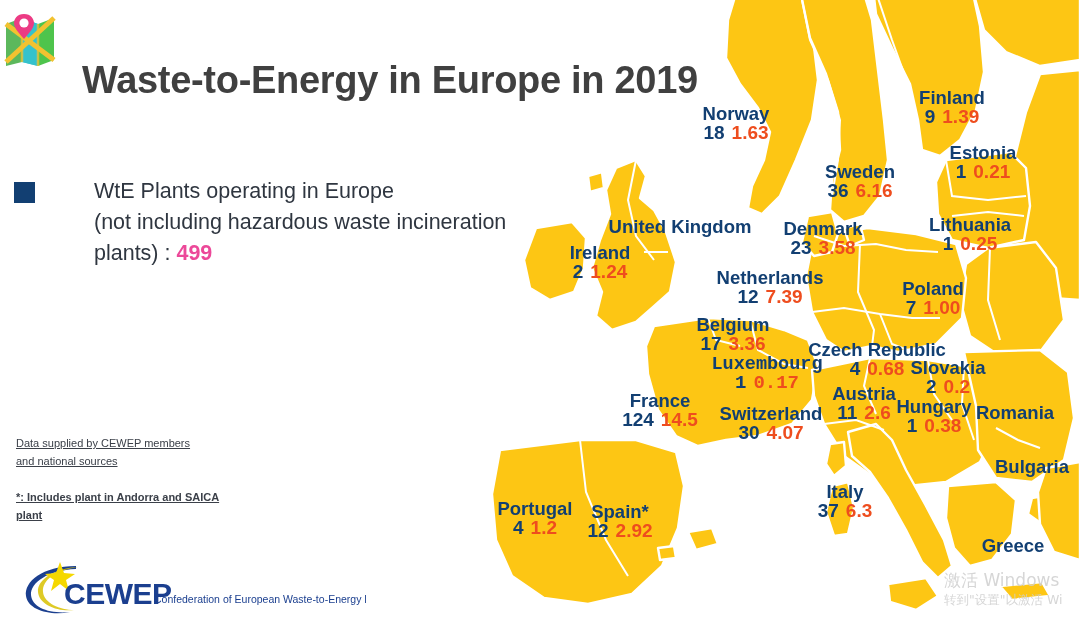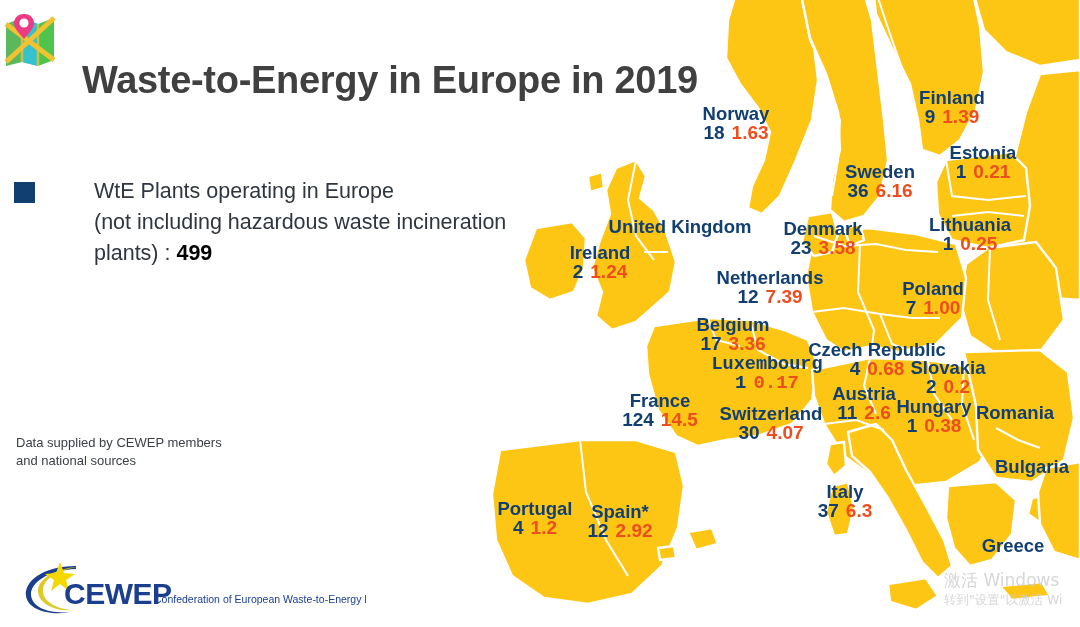--- a/index.html
+++ b/index.html
@@ -24,25 +24,25 @@
   #legend-row-plants { left: 14px; top: 176px; gap: 39px; }
   #legend-row-waste  { left: 14px; top: 308px; }
   .legend-swatch { width: 21px; height: 21px; flex: 0 0 21px; margin-top: 6px; }
   .sw-navy   { background: #123f72; }
   .sw-orange { background: #e8491e; }
   .legend-text {
     margin-left: 20px; font-size: 21.5px; line-height: 31px;
     color: #2f3640; max-width: 520px;
   }
   .legend-num { font-weight: bold; }
-  .num-navy   { color: #000000; }
+  .num-navy   { color: #ec4899; }
   .num-orange { color: #c8520d; }
 
   
-  .note { position: absolute; font-size: 13px; line-height: 18px; color: #3b4049; }
+  .note { position: absolute; font-size: 11px; line-height: 18px; color: #3b4049; text-decoration: underline; }
   #note-source { left: 16px; top: 434px; }
   #note-star   { left: 16px; top: 488px; font-weight: bold; }
 
   
   #cewep-logo { position: absolute; left: 16px; top: 558px; width: 350px; height: 62px; }
 
   
   #map-wrap { position: absolute; left: 440px; top: 0; width: 640px; height: 598px; }
   #europe-svg { display: block; width: 640px; height: 627px; }
 
@@ -92,20 +92,24 @@
       <span>WtE Plants operating in Europe</span><br>
       <span>(not including hazardous waste incineration</span><br>
       <span>plants) : </span><span class="legend-num num-navy">499</span>
     </div>
   </div>
 
 
   <div class="note" id="note-source">
     <span>Data supplied by CEWEP members</span><br>
     <span>and national sources</span>
+  </div>
+  <div class="note" id="note-star">
+    <span>*: Includes plant in Andorra and SAICA</span><br>
+    <span>plant</span>
   </div>
 
   <svg id="cewep-logo" viewBox="0 0 350 62">
     <path d="M60,8 C26,8 8,24 10,38 C12,52 34,58 54,54 C34,56 16,50 15,37 C14,25 32,12 60,11 Z" fill="#1b3f8f"></path>
     <path d="M62,9 C40,12 26,22 27,34 C28,45 44,52 58,52 C42,54 23,47 22,34 C21,21 40,10 62,9 Z" fill="#d8c100" opacity=".85"></path>
     <polygon points="44,4 48,15 59,16 50,22 53,33 44,26 35,33 38,22 29,16 40,15" fill="#f5d800"></polygon>
     <text x="48" y="46" font-family="Liberation Sans, sans-serif" font-size="30" font-weight="bold" fill="#1b3f8f" letter-spacing="-0.5">CEWEP</text>
     <text x="138" y="45" font-family="Liberation Sans, sans-serif" font-size="10.5" fill="#1b3f8f">Confederation of European Waste-to-Energy Plants</text>
   </svg>
 
@@ -189,21 +193,21 @@
     </svg>
 
   <div class="country" style="left: 296px; top: 104px; transform: translate(-50%, 0px);">
         <span class="cname">Norway</span>
         <span class="cvals"><span class="cplants">18</span><span class="ctonnes">1.63</span></span>
       </div>
       <div class="country" style="left: 512px; top: 88px; transform: translate(-50%, 0px);">
         <span class="cname">Finland</span>
         <span class="cvals"><span class="cplants">9</span><span class="ctonnes">1.39</span></span>
       </div>
-      <div class="country" style="left: 440px; top: 162px; transform: translate(-50%, 0px);">
+      <div class="country" style="left: 420px; top: 162px; transform: translate(-50%, 0px);">
         <span class="cname">Sweden</span>
         <span class="cvals"><span class="cplants">36</span><span class="ctonnes">6.16</span></span>
       </div>
       <div class="country" style="left: 543px; top: 143px; transform: translate(-50%, 0px);">
         <span class="cname">Estonia</span>
         <span class="cvals"><span class="cplants">1</span><span class="ctonnes">0.21</span></span>
       </div>
       <div class="country" style="left: 530px; top: 215px; transform: translate(-50%, 0px);">
         <span class="cname">Lithuania</span>
         <span class="cvals"><span class="cplants">1</span><span class="ctonnes">0.25</span></span>

